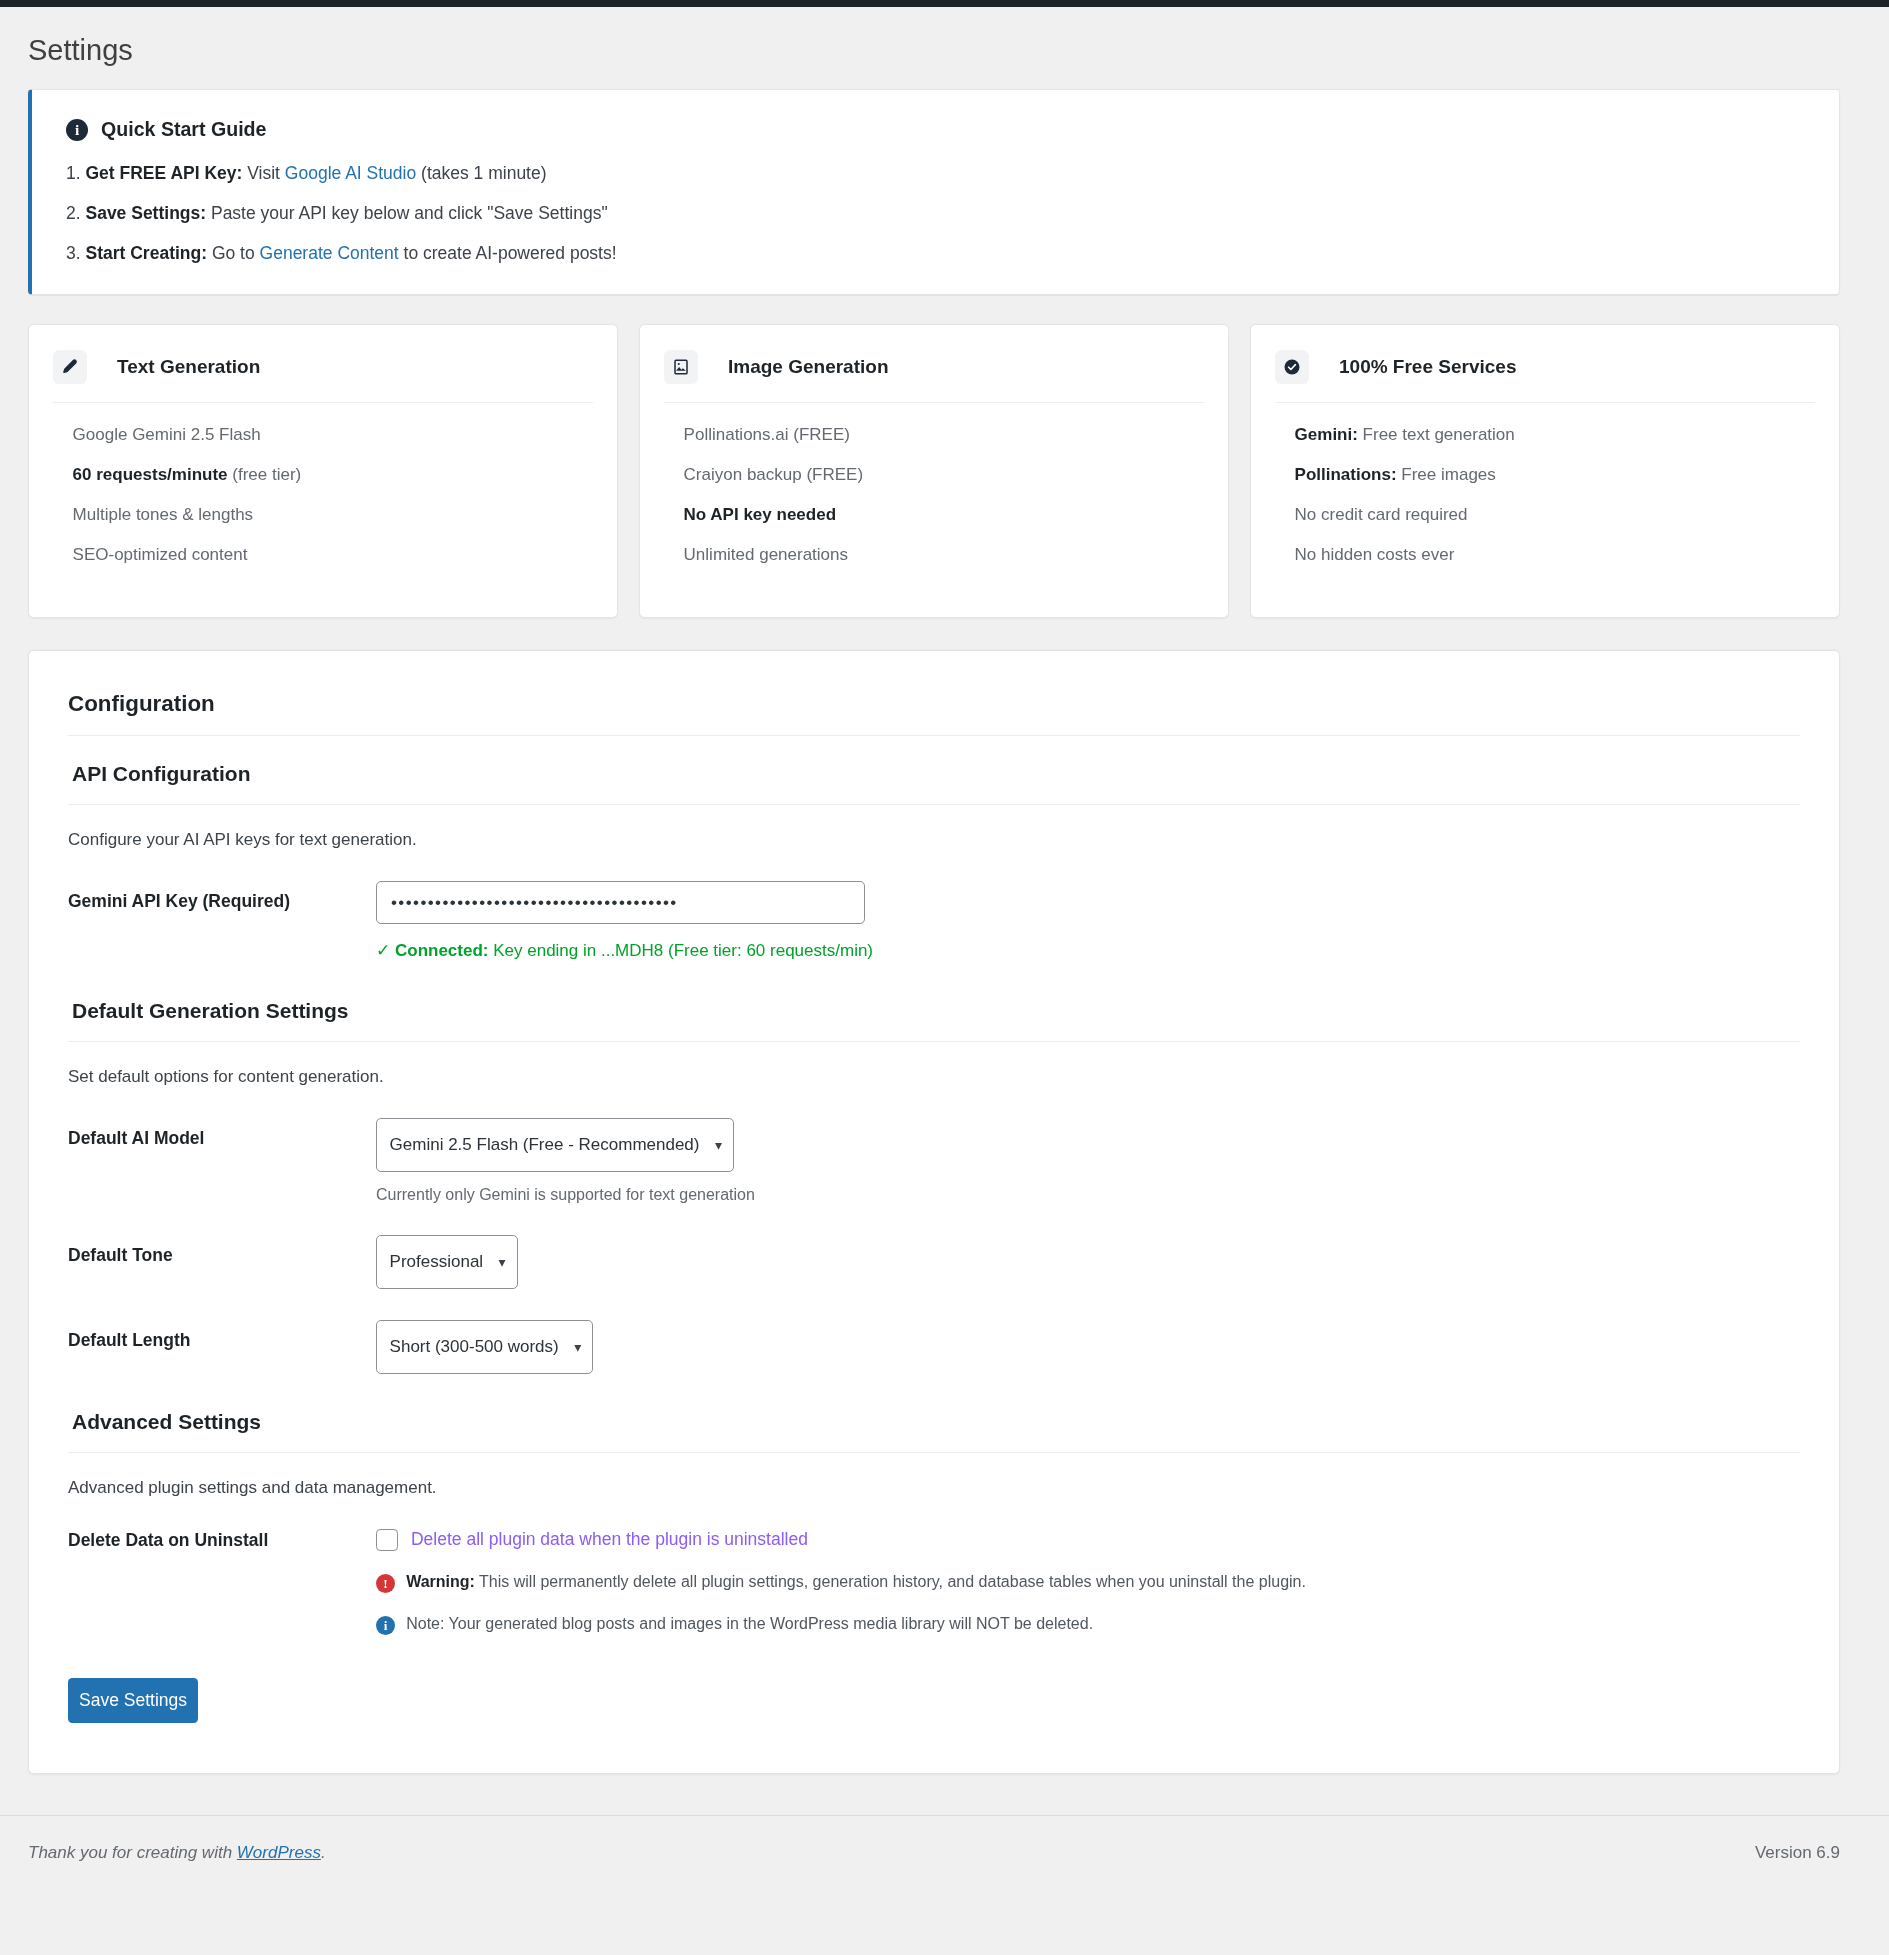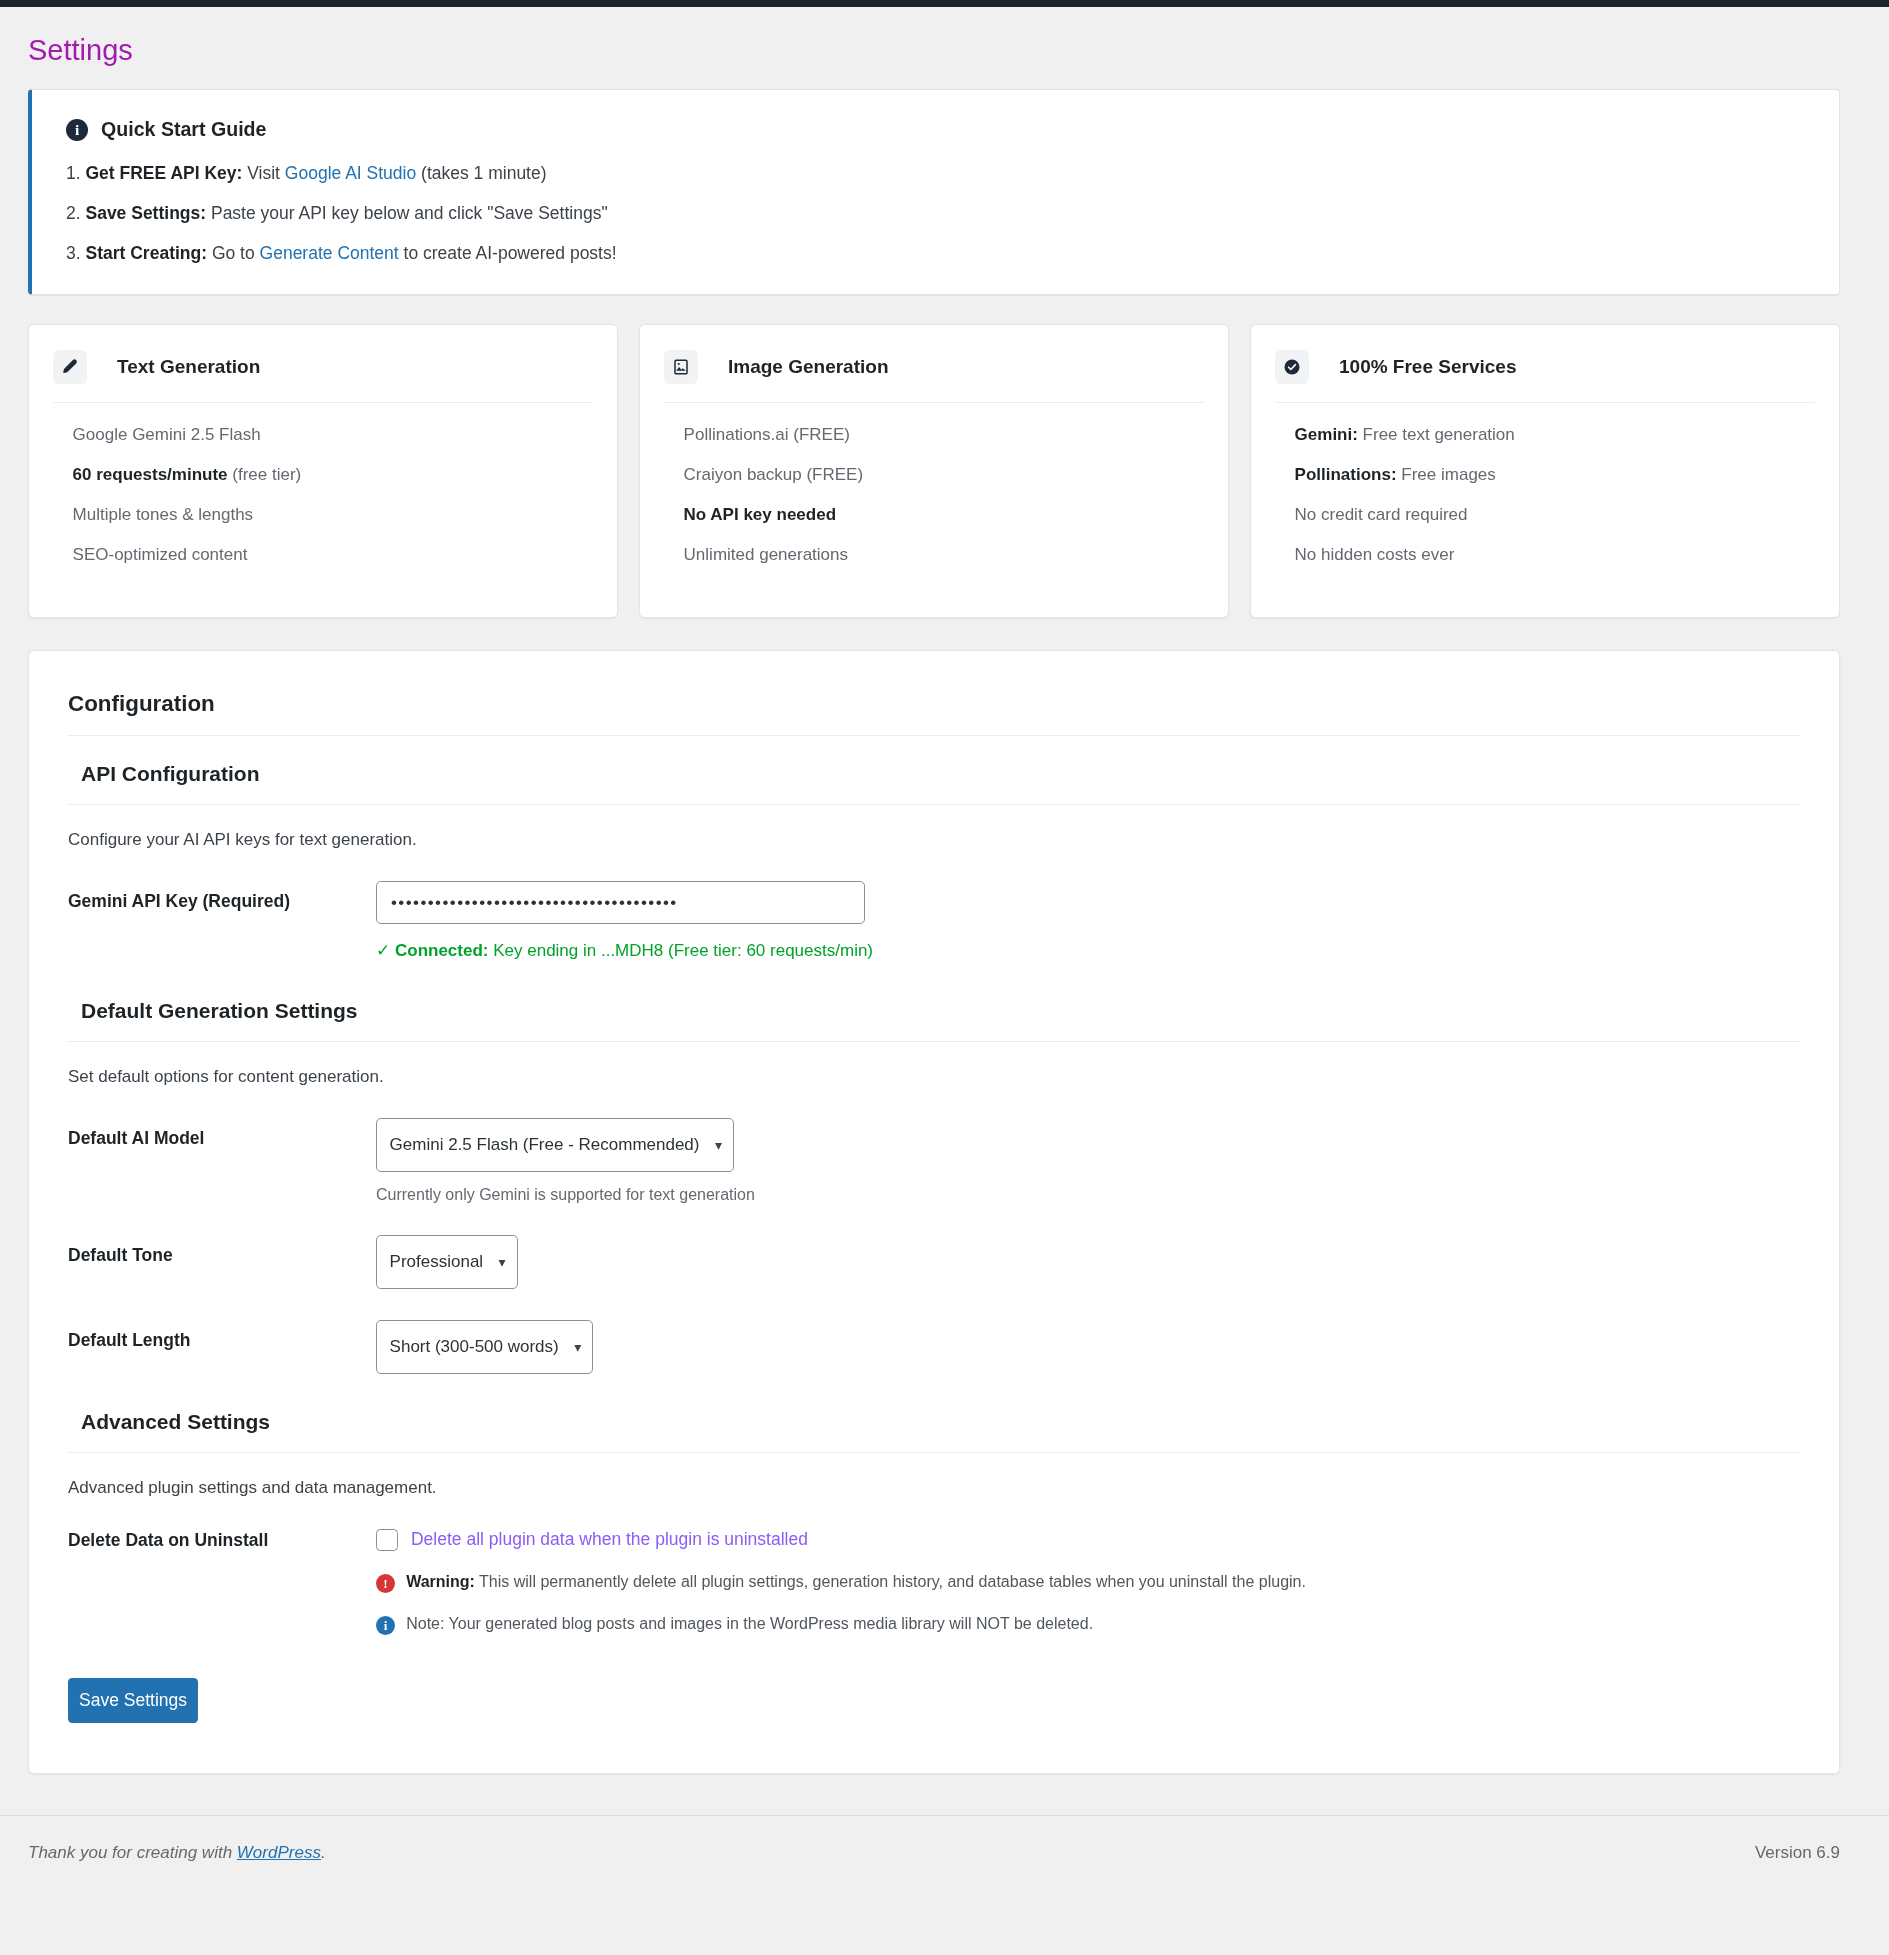--- a/index.html
+++ b/index.html
@@ -16,21 +16,21 @@
     height: 7px;
     background: #1d2327;
     width: 100%;
   }
   .wrap {
     padding: 0 50px 0 28px;
   }
   .page-title {
     font-size: 29px;
     font-weight: 400;
-    color: #a21caf;
+    color: #404040;
     margin: 25px 0 19.6px 0;
     padding-left: 0;
     line-height: 1.3;
   }
 
   
   .notice {
     background: #fff;
     border: 0.7px solid #e2e4e7;
     border-left: 4.9px solid #2271b1;
@@ -132,21 +132,21 @@
   .panel-title {
     font-size: 22.4px;
     font-weight: 700;
     margin: 5.6px 0 0 0;
     color: #1d2327;
   }
   .sec-h {
     font-size: 21px;
     font-weight: 700;
     color: #1d2327;
-    margin: 13px;
+    margin: 4px;
   }
   .hr {
     border: 0;
     border-top: 1.4px solid #ededee;
     margin: 18px 0 0 0;
   }
   .sec-desc {
     font-size: 17px;
     color: #3c434a;
     margin: 25px 0 0 0;

